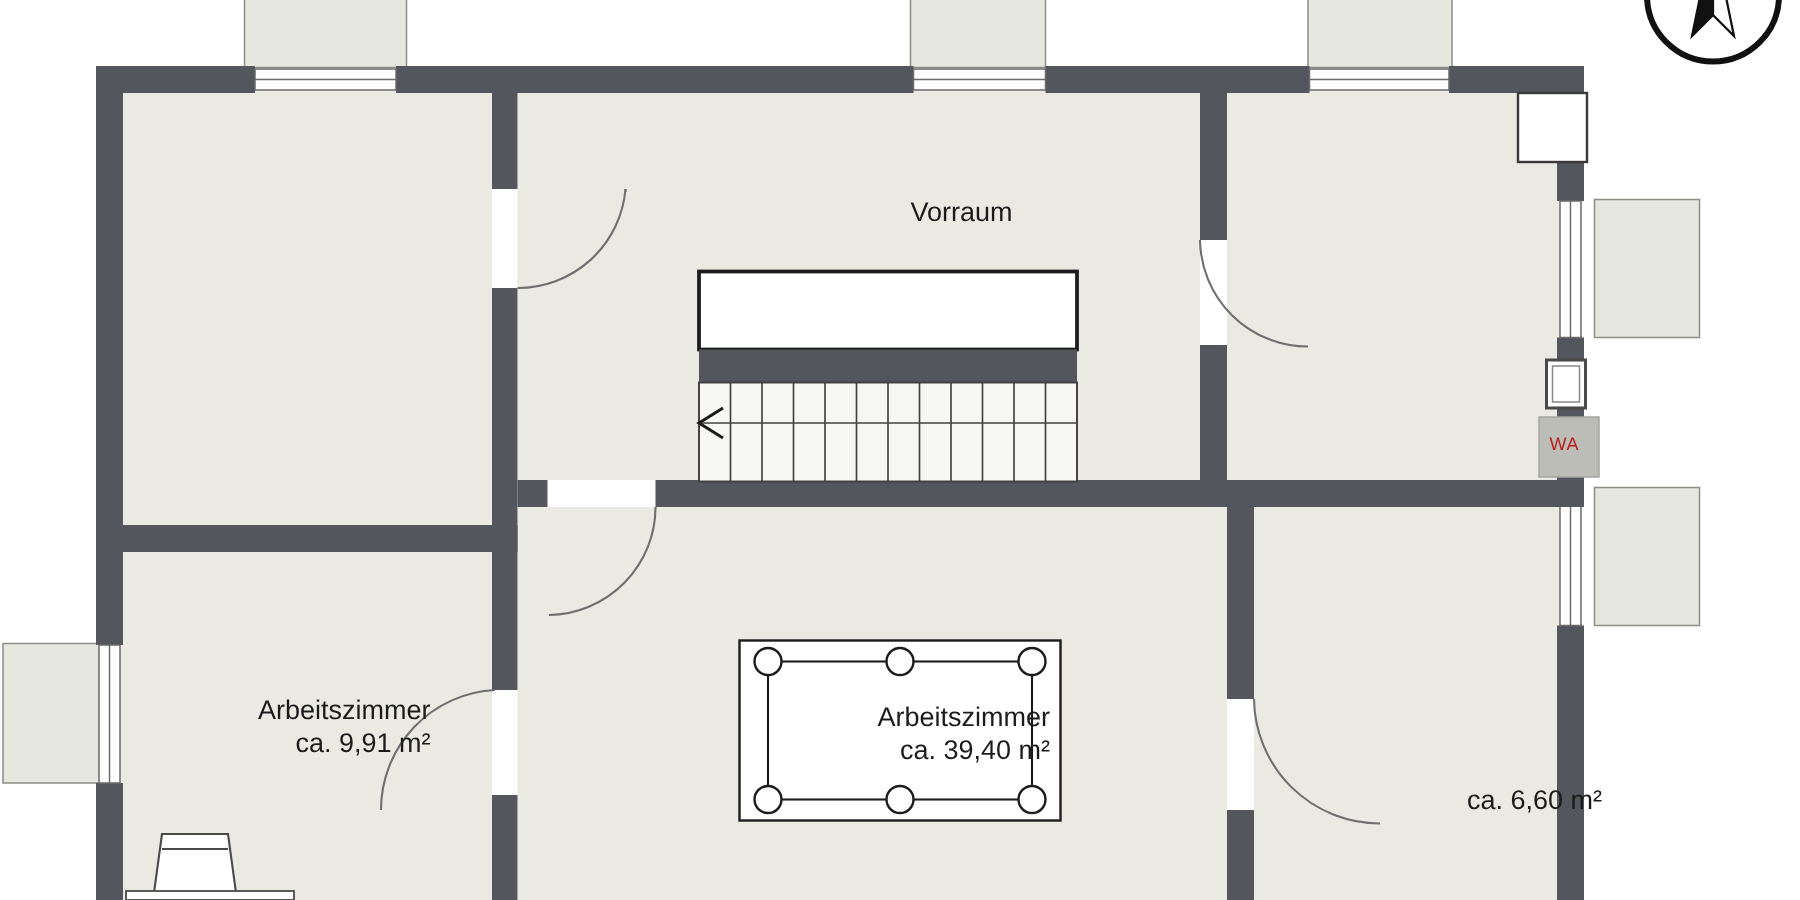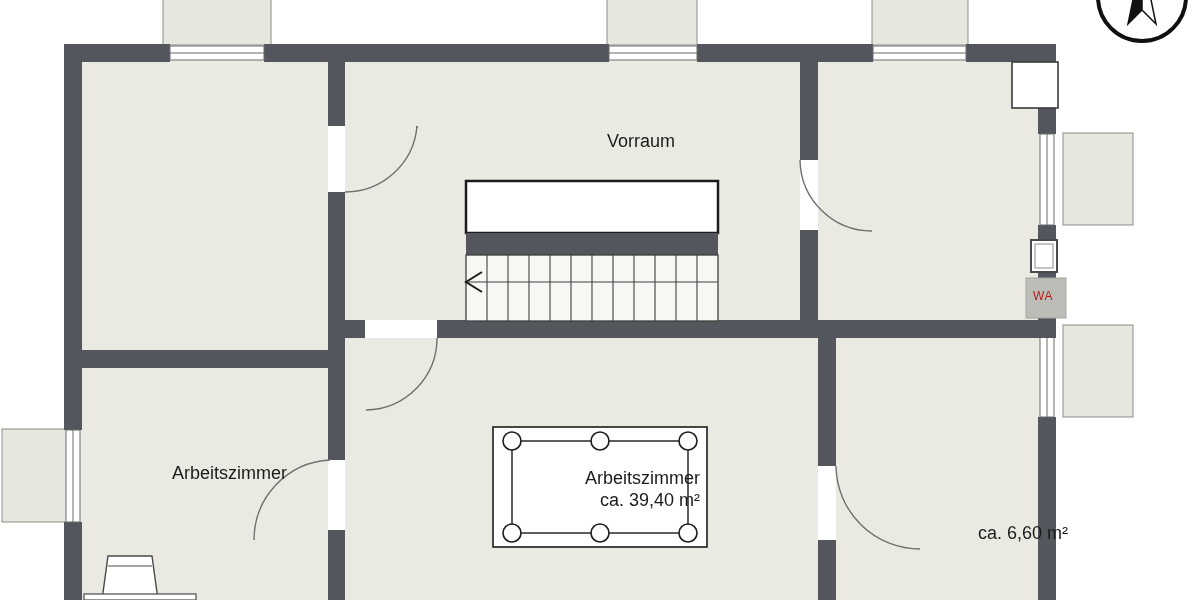--- a/index.html
+++ b/index.html
@@ -184,20 +184,21 @@
 
   <div class="room-label" style="left:475px;top:130px;width:200px;">
     <span class="nm">Vorraum</span>
   </div>
 
   <div class="room-label" style="left:847px;top:167px;width:200px;">
   </div>
 
   <div class="room-label" style="left:87px;top:462px;width:200px;">
     <span class="nm">Arbeitszimmer</span>
+    <span class="ar">ca. 9,91 m²</span>
   </div>
 
   <div class="room-label" style="left:500px;top:467px;width:200px;">
     <span class="nm">Arbeitszimmer</span>
     <span class="ar">ca. 39,40 m²</span>
   </div>
 
   <div class="room-label" style="left:868px;top:522px;width:200px;">
     <span class="ar">ca. 6,60 m²</span>
   </div>

